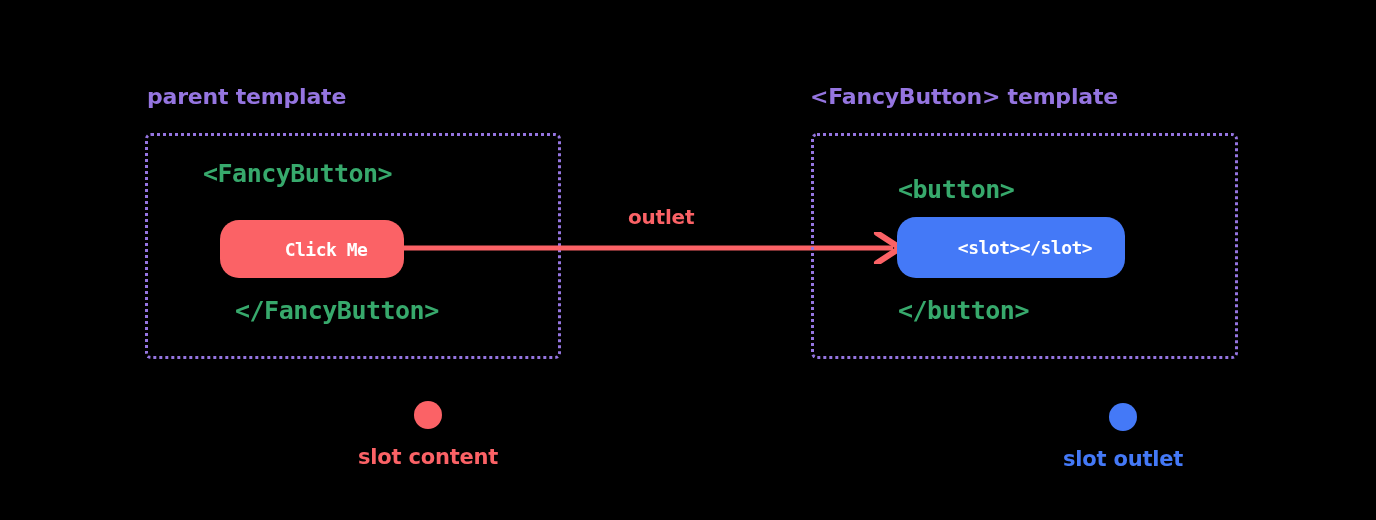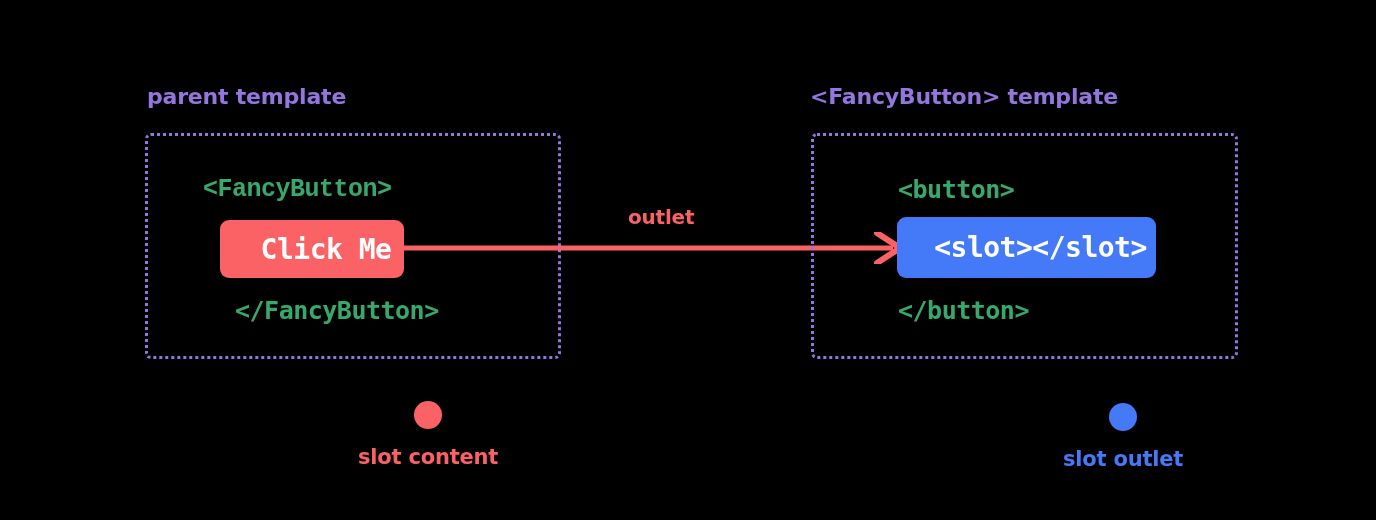--- a/index.html
+++ b/index.html
@@ -46,47 +46,47 @@
   
   .code-line {
     position: absolute;
     font-family: "DejaVu Sans Mono", monospace;
     font-weight: 700;
     font-size: 25px;
     letter-spacing: -0.5px;
     color: #37A96C;
     white-space: pre;
   }
-  #code-open-fancy   { left: 203px; top: 175px; font-family: Liberation Mono, monospace; }
+  #code-open-fancy   { left: 203px; top: 159px; }
   #code-close-fancy  { left: 203px; top: 296px; margin-left: 32px; }
   #code-open-button  { left: 898px; top: 175px; }
   #code-close-button { left: 898px; top: 296px; }
 
   
   .chip {
     position: absolute;
     display: flex;
     align-items: center;
     justify-content: center;
-    border-radius: 9px;
+    border-radius: 19px;
     font-family: "DejaVu Sans Mono", monospace;
     font-weight: 700;
-    font-size: 28px;
+    font-size: 18px;
     letter-spacing: -0.5px;
     color: #FFFFFF;
     white-space: pre;
     box-sizing: border-box;
     padding-left: 28px;
   }
   #chip-click-me {
     left: 220px; top: 220px; width: 184px; height: 58px;
     background: #FB6266;
   }
   #chip-slot {
-    left: 897px; top: 217px; width: 259px; height: 61px;
+    left: 897px; top: 217px; width: 228px; height: 61px;
     background: #4479F7;
   }
 
   
   #arrow-wrap {
     position: absolute;
     left: 403px; top: 232px; width: 500px; height: 32px;
   }
   #arrow-label {
     position: absolute;

